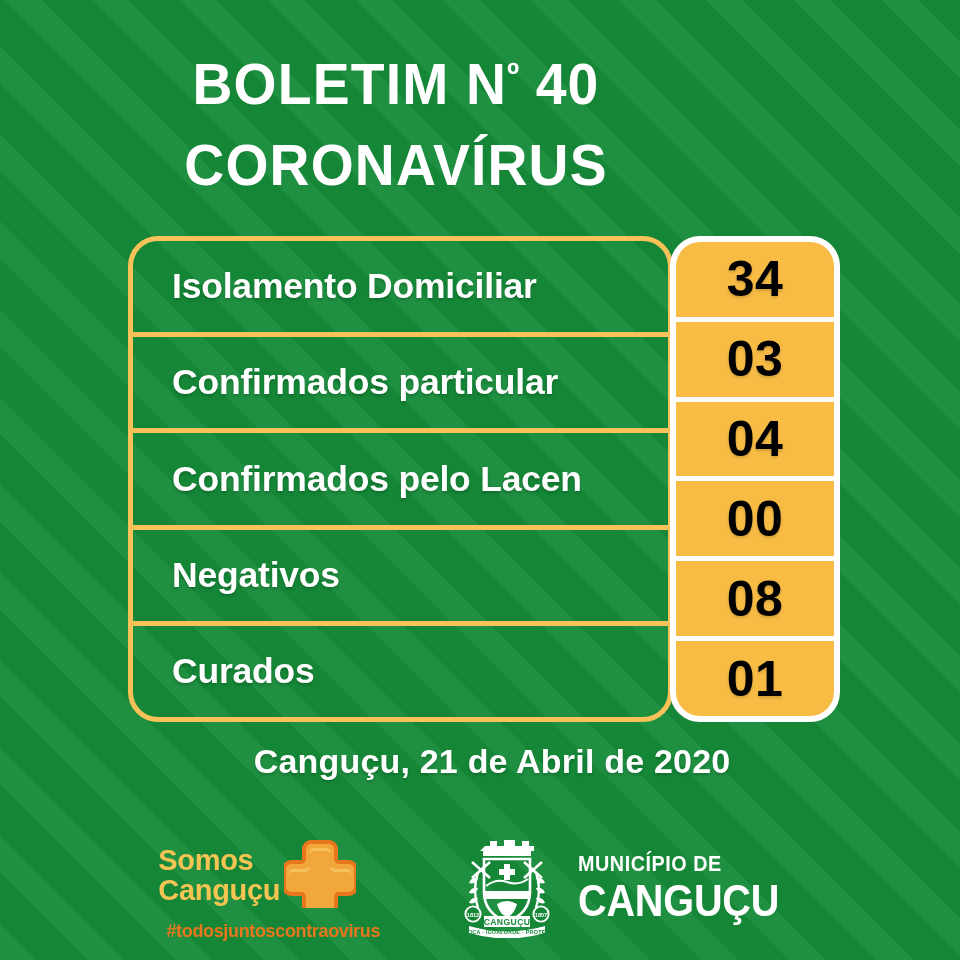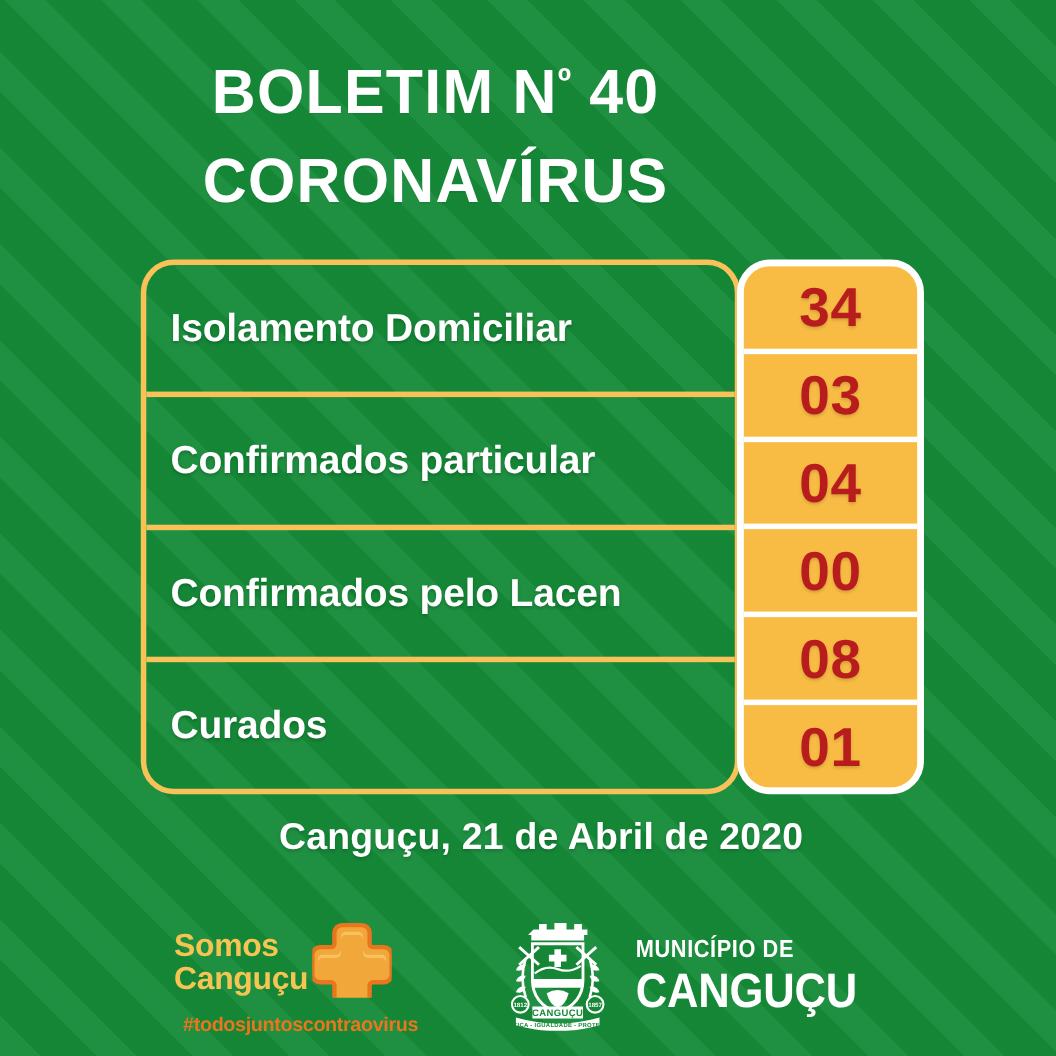--- a/index.html
+++ b/index.html
@@ -81,21 +81,21 @@
   .label-cells {
     position: absolute;
     inset: -5px;
     display: flex;
     flex-direction: column;
   }
   .label-cell {
     flex: 1 1 0;
     display: flex;
     align-items: center;
-    padding-left: 27px;
+    padding-left: 44px;
     border-bottom: 5px solid #F8C259;
     color: #FFFFFF;
     font-size: 35.5px;
     font-weight: 700;
     letter-spacing: -0.2px;
     white-space: nowrap;
     text-shadow: 0 2px 3px rgba(0,0,0,0.20);
   }
   .label-cell:first-child { padding-top: 5px; }
   .label-cell:last-child { border-bottom: none; padding-bottom: 5px; }
@@ -114,21 +114,21 @@
     display: flex;
     flex-direction: column;
   }
   .value-cell {
     flex: 1 1 0;
     background: #F8BC45;
     display: flex;
     align-items: center;
     justify-content: center;
     border-bottom: 5px solid #FFFFFF;
-    color: #b91c1c;
+    color: #000000;
     font-size: 50px;
     font-weight: 700;
     letter-spacing: 0.5px;
     text-shadow: 0 2px 3px rgba(0,0,0,0.16);
   }
   .value-cell:last-child { border-bottom: none; }
 
   
   .date-line {
     position: absolute;
@@ -229,20 +229,23 @@
     <div class="label-col">
       <div class="label-cells">
         <div class="label-cell">
             <span>Isolamento Domiciliar</span>
           </div>
         <div class="label-cell">
             <span>Confirmados particular</span>
           </div>
         <div class="label-cell">
             <span>Confirmados pelo Lacen</span>
+          </div>
+        <div class="label-cell">
+            <span>Negativos</span>
           </div>
         <div class="label-cell">
             <span>Curados</span>
           </div>
       </div>
     </div>
 
     <div class="value-col">
       <div class="value-cell">34</div>
       <div class="value-cell">03</div>

